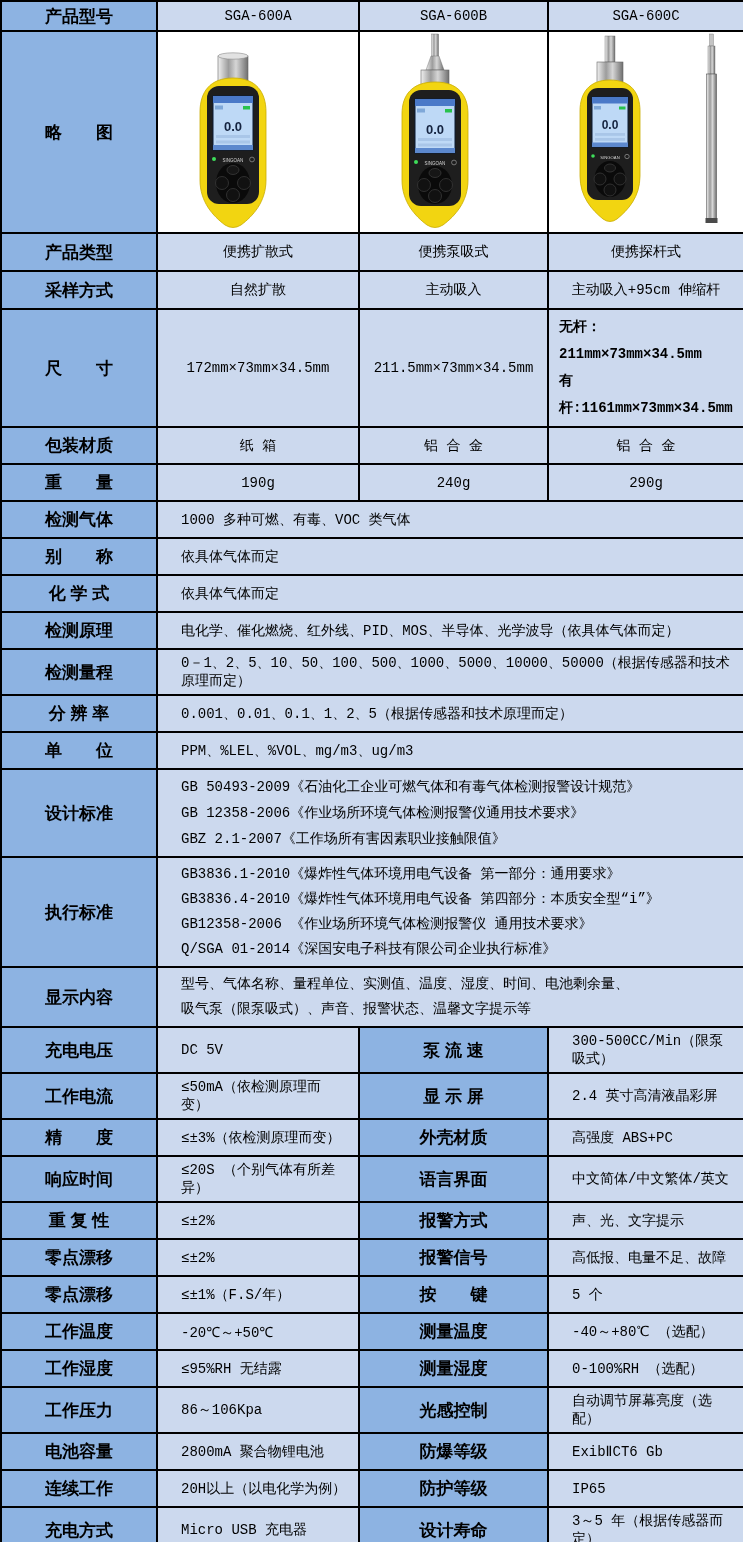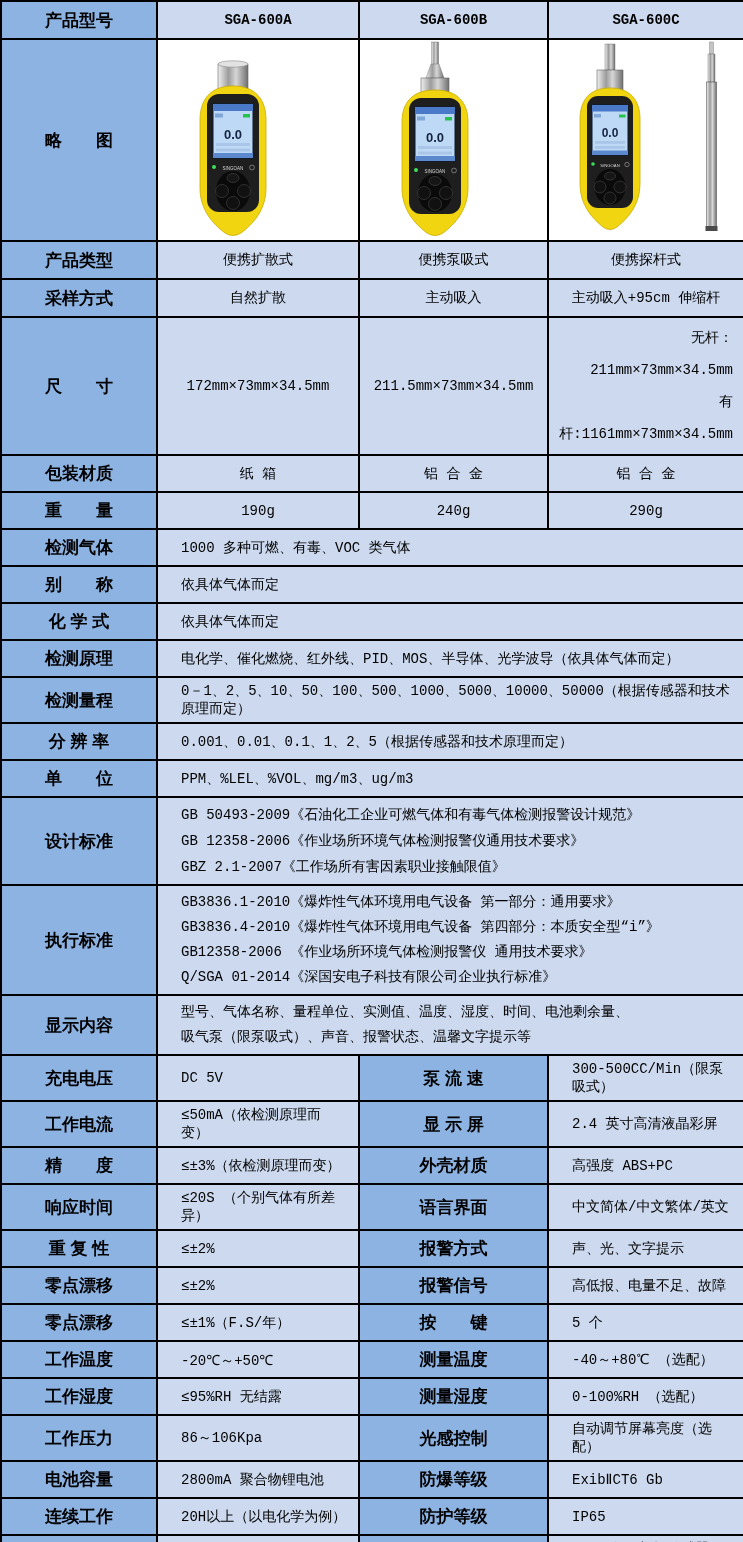--- a/index.html
+++ b/index.html
@@ -8,25 +8,25 @@
   table.spec td{border:2px solid #000;box-sizing:border-box;overflow:hidden;}
   td.lbl{background:#8db3e2;text-align:center;font-weight:bold;font-size:17px;color:#000;padding:2px;}
   td.val{background:#ccd9ee;font-size:14px;color:#000;padding:4px 10px;
          font-family:"Liberation Mono","DejaVu Sans Mono",monospace;}
   td.val.ctr{text-align:center;}
   td.val.lft{text-align:left;padding-left:23px;}
   td.img{background:#ffffff;text-align:left;vertical-align:middle;padding:0;}
   .pre{white-space:pre-line;line-height:25px;}
   .pre3{white-space:pre-line;line-height:26px;}
   .dim{font-size:13px;margin-top:44px;}
-  .dim2{font-size:13px;white-space:pre-line;line-height:32px;text-align:right;padding-left:8px;}
-  tr.r-head{height:38px;} tr.r-img{height:200px;padding-left:20px;} tr.r38{height:38px;margin-left:32px;}
+  .dim2{font-size:13px;white-space:pre-line;line-height:27px;text-align:left;padding-left:8px;font-weight:bold;}
+  tr.r-head{height:30px;} tr.r-img{height:200px;padding-left:20px;} tr.r38{height:38px;margin-left:32px;}
   tr.r50{height:50px;} tr.r37{height:37px;} tr.r80{height:80px;}
   tr.r101{height:101px;} tr.r49{height:49px;}
-  .hdr{font-size:15px;font-family:"Liberation Mono","DejaVu Sans Mono",monospace;font-weight:bold;}
+  .hdr{font-size:15px;font-family:"Liberation Mono","DejaVu Sans Mono",monospace;font-weight:normal;}
   svg text{font-family:"Liberation Sans",sans-serif;}
 </style>
 </head>
 <body>
 
 <table class="spec">
   <colgroup>
     <col style="width:156px">
       <col style="width:202px">
       <col style="width:189px">

